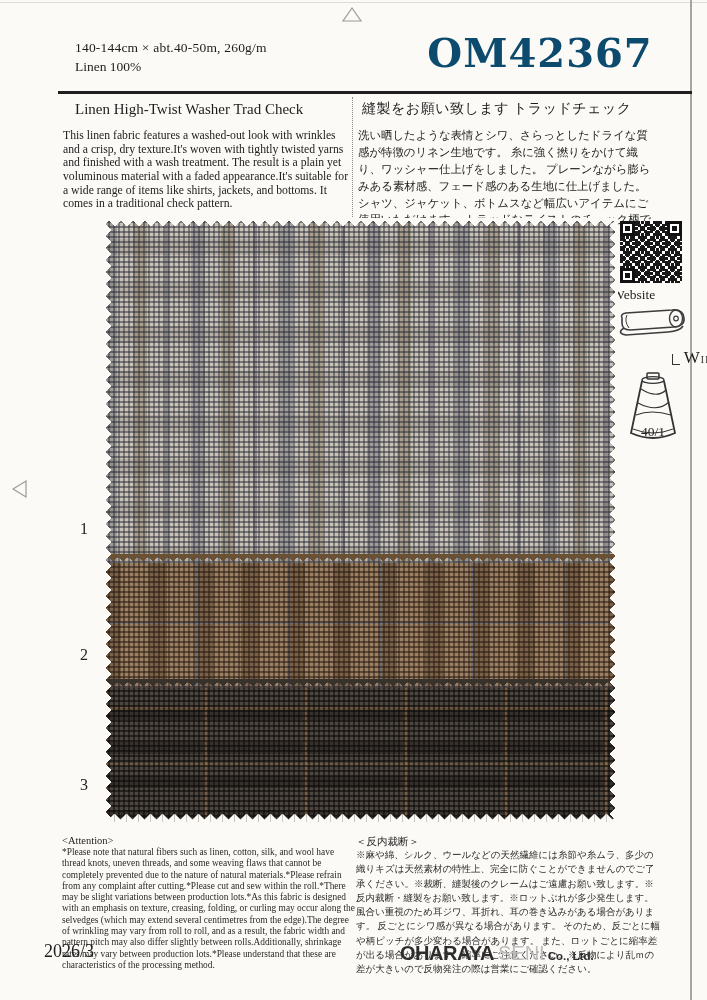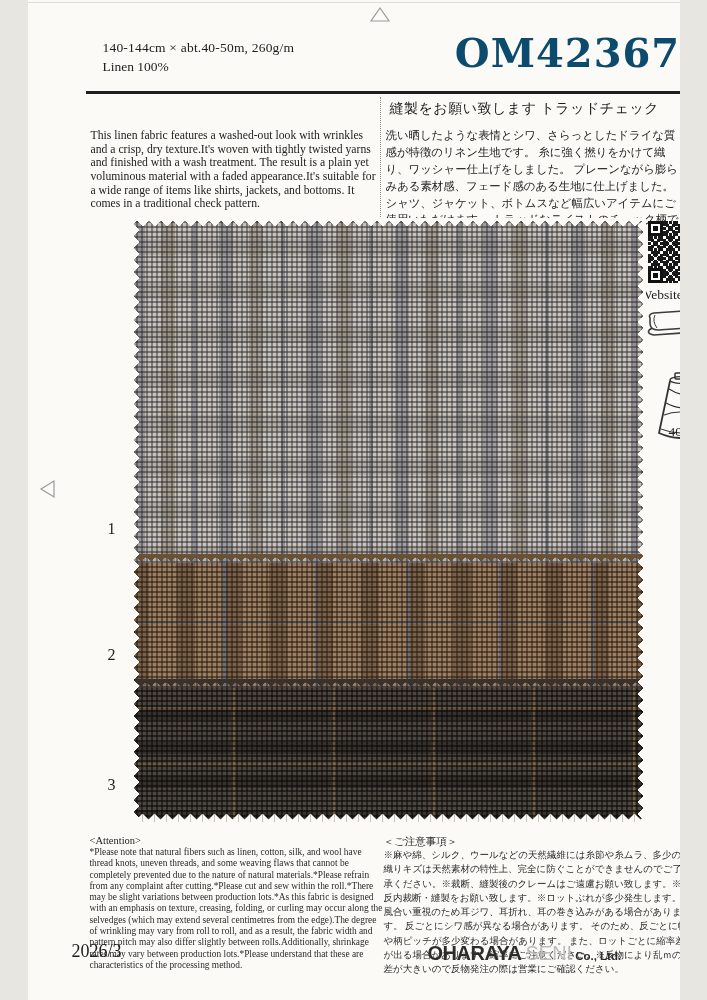--- a/index.html
+++ b/index.html
@@ -1,18 +1,18 @@
 <!DOCTYPE html>
 <html><head>
 <meta charset="utf-8">
 <style>
   :root { --paper:#fbfaf6; }
   * { margin:0; padding:0; box-sizing:border-box; }
   body { background:#e8e6e1; font-family:"Liberation Serif","DejaVu Serif",serif; }
-  .page { position:relative; width:652px; height:1000px; margin:0 auto; background:var(--paper); overflow:hidden; color:#1d1d1d; }
+  .page { position:relative; width:707px; height:1000px; margin:0 auto; background:var(--paper); overflow:hidden; color:#1d1d1d; }
 
   .page-edge { position:absolute; left:690px; top:0; width:2px; height:1000px; background:#a7a5a1; }
   .page-top-hairline { position:absolute; left:0; top:2px; width:707px; height:1px; background:#dedcd7; }
 
   .reg-top { position:absolute; left:341px; top:6px; }
   .reg-left { position:absolute; left:10px; top:478px; }
 
   .spec-line { position:absolute; left:75px; top:40px; font-size:13.5px; letter-spacing:.2px; }
   .composition { position:absolute; left:75px; top:59px; font-size:13.5px; }
   .product-code { position:absolute; left:408px; top:29px; width:264px; text-align:center;
@@ -113,20 +113,21 @@
     <polygon points="16,3 16,19 3,11" fill="none" stroke="#9a9a9a" stroke-width="1.2"></polygon>
   </svg>
 
   <div class="spec-line">140-144cm × abt.40-50m, 260g/m</div>
   <div class="composition">Linen 100%</div>
   <div class="product-code">OM42367</div>
 
   <div class="header-rule"></div>
   <div class="col-divider"></div>
 
+  <div class="title-en">Linen High-Twist Washer Trad Check</div>
   <div class="title-ja">縫製をお願い致します トラッドチェック</div>
   <div class="desc-en">This linen fabric features a washed-out look with wrinkles and a crisp, dry texture.It's woven with tightly twisted yarns and finished with a wash treatment. The result is a plain yet voluminous material with a faded appearance.It's suitable for a wide range of items like shirts, jackets, and bottoms. It comes in a traditional check pattern.</div>
   <div class="desc-ja">洗い晒したような表情とシワ、さらっとしたドライな質感が特徴のリネン生地です。 糸に強く撚りをかけて織り、ワッシャー仕上げをしました。 プレーンながら膨らみある素材感、フェード感のある生地に仕上げました。 シャツ、ジャケット、ボトムスなど幅広いアイテムにご使用いただけます。 トラッドなテイストのチェック柄です。</div>
 
   <div class="qr">
     <div class="qf qf-tl"></div>
     <div class="qf qf-tr"></div>
     <div class="qf qf-bl"></div>
   </div>
   <div class="website">Website</div>
@@ -169,21 +170,21 @@
     <div class="pink pink-left"></div>
     <div class="pink pink-right"></div>
   </div>
 
   <div class="swatch-num n1">1</div>
   <div class="swatch-num n2">2</div>
   <div class="swatch-num n3">3</div>
 
   <div class="attn-title-en">&lt;Attention&gt;</div>
   <div class="attn-body-en">*Please note that natural fibers such as linen, cotton, silk, and wool have thread knots, uneven threads, and some weaving flaws that cannot be completely prevented due to the nature of natural materials.*Please refrain from any complaint after cutting.*Please cut and sew within the roll.*There may be slight variations between production lots.*As this fabric is designed with an emphasis on texture, creasing, folding, or curling may occur along the selvedges (which may extend several centimetres from the edge).The degree of wrinkling may vary from roll to roll, and as a result, the fabric width and pattern pitch may also differ slightly between rolls.Additionally, shrinkage rates may vary between production lots.*Please understand that these are characteristics of the processing method.</div>
-  <div class="attn-title-ja">＜ご注意事項＞</div>
+  <div class="attn-title-ja">＜反内裁断＞</div>
   <div class="attn-body-ja">※麻や綿、シルク、ウールなどの天然繊維には糸節や糸ムラ、多少の織りキズは天然素材の特性上、完全に防ぐことができませんのでご了承ください。※裁断、縫製後のクレームはご遠慮お願い致します。※反内裁断・縫製をお願い致します。※ロットぶれが多少発生します。 風合い重視のため耳ジワ、耳折れ、耳の巻き込みがある場合があります。 反ごとにシワ感が異なる場合があります。 そのため、反ごとに幅や柄ピッチが多少変わる場合があります。 また、ロットごとに縮率差が出る場合があります。縮率にご注意ください。※反物により乱ｍの差が大きいので反物発注の際は営業にご確認ください。</div>
 
   <div class="footer-date">2026/3</div>
   <div class="footer-company">
     <span class="co-bold">OHARAYA</span><span class="co-light">SENI</span><span class="co-suffix">Co., Ltd.</span>
   </div>
 
 </div>
 
 </body></html>

